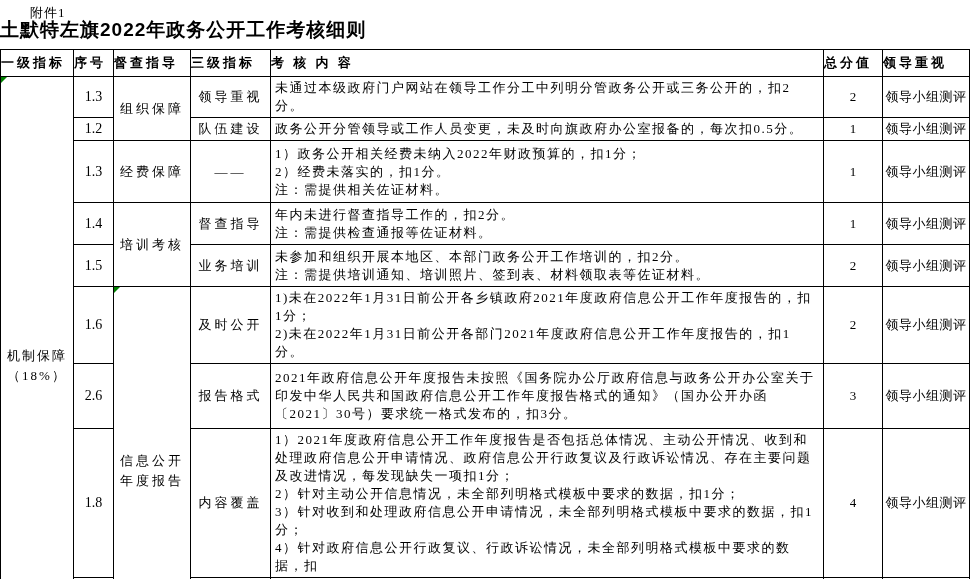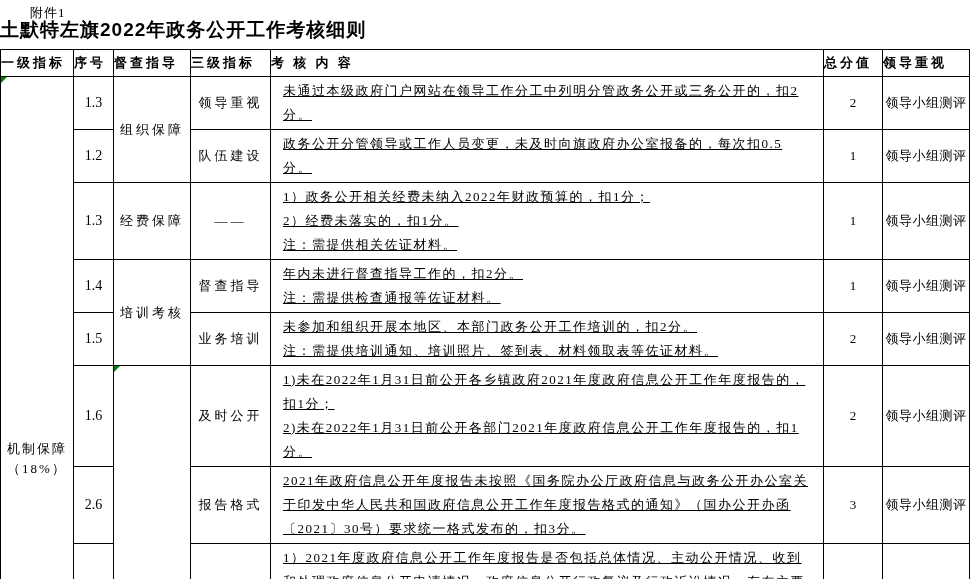--- a/index.html
+++ b/index.html
@@ -13,22 +13,22 @@
              border-collapse:collapse;}
   .grid th,.grid td{border:1px solid #000;padding:0;vertical-align:middle;
                     font-size:13px;overflow:hidden;}
   .grid th{font-weight:bold;letter-spacing:3px;text-align:left;}
   td.num{text-align:center;font-size:14px;letter-spacing:0;}
   td.lvl1{text-align:center;position:relative;}
   td.lvl1 .pre{white-space:pre-line;letter-spacing:2px;line-height:20px;}
   td.lvl2{text-align:center;position:relative;}
   td.lvl2 .pre{white-space:pre-line;letter-spacing:3px;line-height:20px;}
   td.lvl3{text-align:center;letter-spacing:3px;margin-left:16px;}
-  td.content{text-align:left;letter-spacing:1.5px;line-height:24px;
-             padding:2px 12px;white-space:pre-line;text-decoration:underline;}
+  td.content{text-align:left;letter-spacing:1.5px;line-height:18px;
+             padding:2px 4px;white-space:pre-line;}
   td.score{text-align:center;letter-spacing:0;}
   td.method{text-align:center;letter-spacing:0.5px;white-space:nowrap;padding:0 1px;}
   .corner{position:absolute;top:0;left:0;width:0;height:0;
           border-top:6px solid #008000;border-right:6px solid transparent;}
   tr.h0{height:27px;} tr.h1{height:26px;} tr.h2{height:21px;} tr.h3{height:62px;}
   tr.h4{height:42px;} tr.h5{height:42px;} tr.h6{height:43px;} tr.h7{height:65px;}
   tr.h8{height:125px;} tr.h9{height:78px;}
 </style>
 </head>
 <body>

